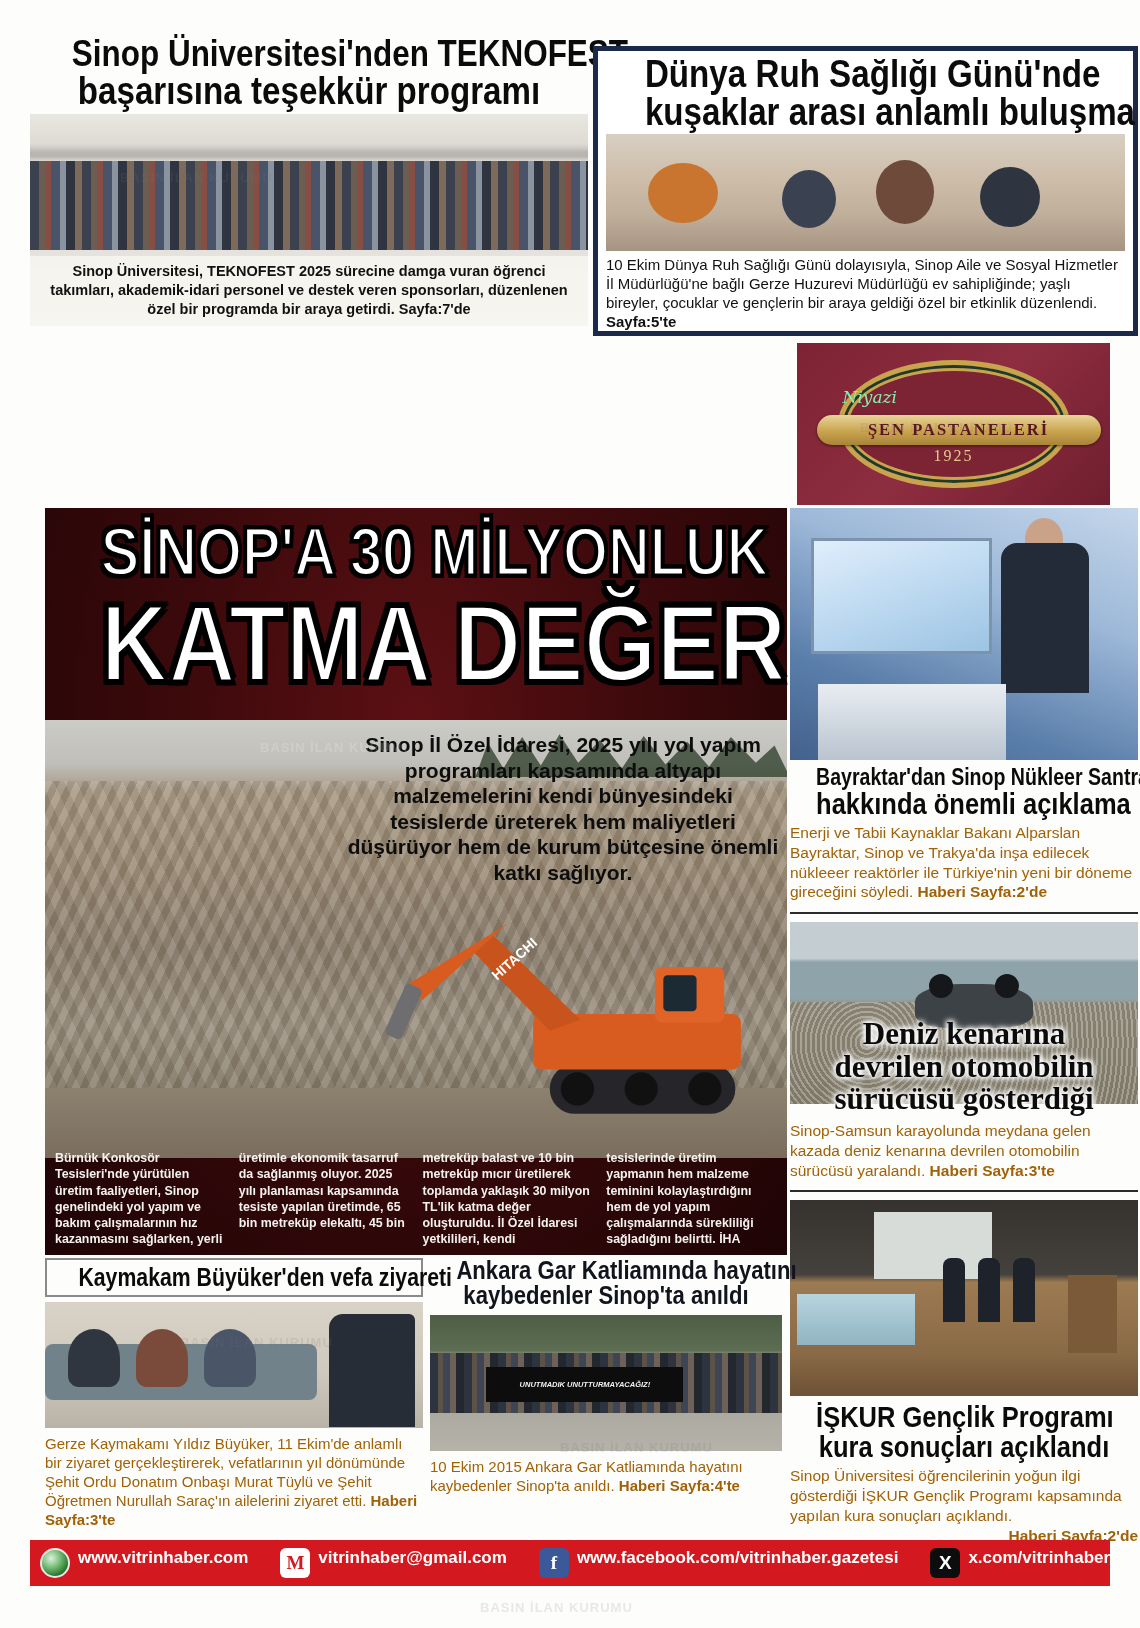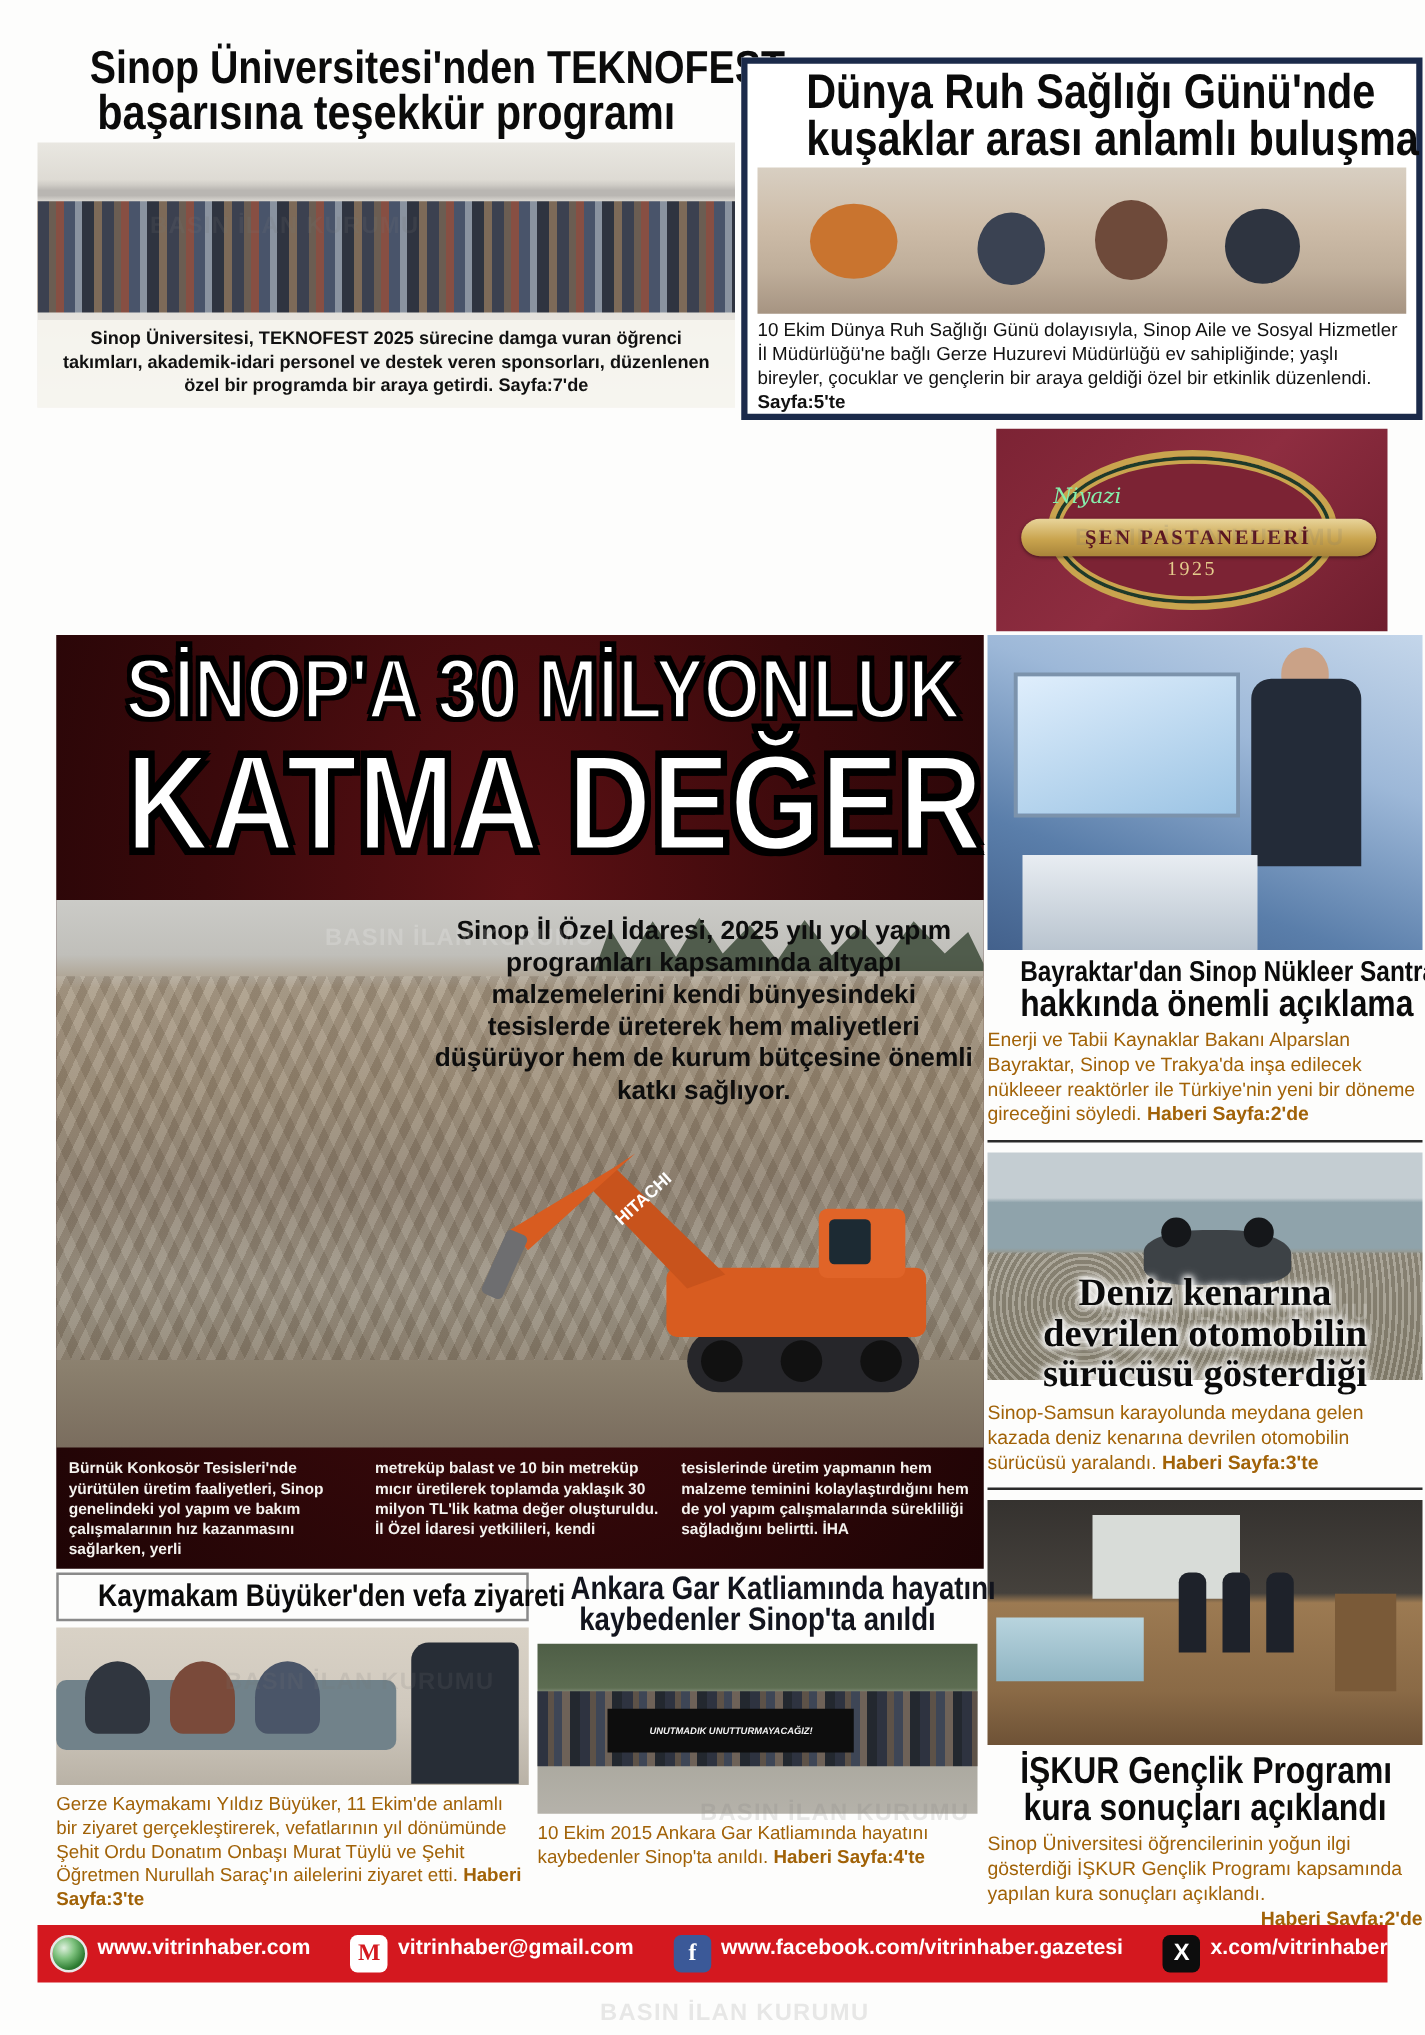--- a/index.html
+++ b/index.html
@@ -3,21 +3,21 @@
 <meta charset="utf-8">
 <style>
   * { margin:0; padding:0; box-sizing:border-box; }
   body { background:#e8e8e8; font-family:"Liberation Sans", sans-serif; }
   .page { position:relative; width:1140px; height:1628px; background:#fdfdfc; margin:0 auto; overflow:hidden; }
 
   
   .hl { font-weight:900; color:#0b0b0b; line-height:0.98; text-align:center; }
   .cond { display:block; transform:scaleX(0.85); transform-origin:50% 50%; white-space:nowrap; }
   .body-txt { color:#a16207; font-size:15px; line-height:1.28; }
-  .watermark { position:absolute; font-size:19px; font-weight:700; color:rgba(120,120,120,0.16);
+  .watermark { position:absolute; font-size:13px; font-weight:700; color:rgba(120,120,120,0.16);
                letter-spacing:1px; pointer-events:none; z-index:40; }
 
   
   .tl-story { position:absolute; left:30px; top:36px; width:558px; height:300px; }
   .tl-h1 { font-size:37px; }
   .tl-h2 { font-size:39px; }
   .tl-photo { position:relative; margin-top:4px; width:100%; height:212px;
       background:
         linear-gradient(180deg,#e9e7e1 0%,#dedbd4 14%,#cfccc6 16%,#b9b6b2 18%,#b9b6b2 20%,#d8d5cf 22%,#efede8 100%);
   }
@@ -229,20 +229,21 @@
         <polygon points="108,28 120,20 58,76 48,64" fill="#d85c20"></polygon>
         <rect x="38" y="64" width="13" height="40" rx="3" fill="#6e6e70" transform="rotate(24 44 84)"></rect>
         <text x="112" y="62" transform="rotate(-42 112 62)" font-size="10" font-weight="bold" fill="#ffffff">HITACHI</text>
       </svg>
     </div>
 
     <p class="lead">Sinop İl Özel İdaresi, 2025 yılı yol yapım programları kapsamında altyapı malzemelerini kendi bünyesindeki tesislerde üreterek hem maliyetleri düşürüyor hem de kurum bütçesine önemli katkı sağlıyor.</p>
 
     <div class="cols">
       <div class="col">Bürnük Konkosör Tesisleri'nde yürütülen üretim faaliyetleri, Sinop genelindeki yol yapım ve bakım çalışmalarının hız kazanmasını sağlarken, yerli</div>
+      <div class="col">üretimle ekonomik tasarruf da sağlanmış oluyor. 2025 yılı planlaması kapsamında tesiste yapılan üretimde, 65 bin metreküp elekaltı, 45 bin</div>
       <div class="col">metreküp balast ve 10 bin metreküp mıcır üretilerek toplamda yaklaşık 30 milyon TL'lik katma değer oluşturuldu. İl Özel İdaresi yetkilileri, kendi</div>
       <div class="col">tesislerinde üretim yapmanın hem malzeme teminini kolaylaştırdığını hem de yol yapım çalışmalarında sürekliliği sağladığını belirtti. İHA</div>
     </div>
   </section>
 
   <aside class="rcol">
 
     <div class="r-photo1">
       <div class="r1-screen"></div>
       <div class="r1-head"></div>

